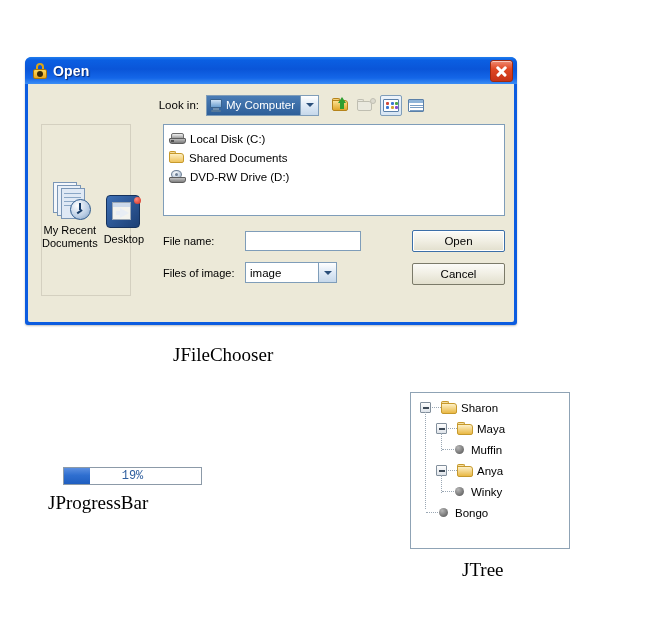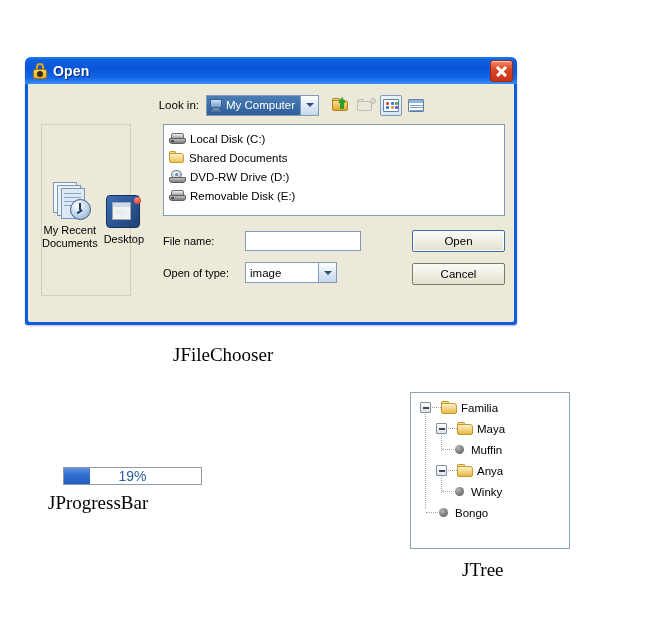--- a/index.html
+++ b/index.html
@@ -476,22 +476,22 @@
   #progressbar-fill {
     position: absolute;
     left: 0; top: 0; bottom: 0;
     width: 19%;
     background: linear-gradient(to bottom,#5b8fe0 0%,#2f6fd0 45%,#1f5ec0 100%);
   }
   #progressbar-text {
     position: absolute;
     left: 0; right: 0; top: 0; bottom: 0;
     display: flex; align-items: center; justify-content: center;
-    font-family: Liberation Sans, sans-serif;
-    font-size: 14px;
+    font-family: Liberation Mono, monospace;
+    font-size: 12px;
     color: #2e5e9e;
   }
 
   
   #jtree-panel {
     position: absolute;
     left: 410px; top: 392px;
     width: 160px; height: 157px;
     background: #ffffff;
     border: 1px solid #8fa3b5;
@@ -675,38 +675,30 @@
           <span class="file-item-label">Shared Documents</span>
         </div>
         <div class="file-item">
           <span class="icon-dvd">
             <span class="disc"></span>
               <span class="hole"></span>
               <span class="base"></span>
           </span>
           <span class="file-item-label">DVD-RW Drive (D:)</span>
         </div>
-        <div class="file-item">
-          <span class="icon-harddisk">
-            <span class="top"></span>
-              <span class="base"></span>
-              <span class="led"></span>
-          </span>
-          <span class="file-item-label">Removable Disk (E:)</span>
-        </div>
       </div>
     </div>
 
     <div id="form-area">
       <div class="form-row">
         <span class="form-label">File name:</span>
         <input id="filename-input" type="text" value="" placeholder="" style="">
       </div>
       <div class="form-row">
-        <span class="form-label">Open of type:</span>
+        <span class="form-label">Files of image:</span>
         <div id="filetype-combo">
           <div id="filetype-combo-value">image</div>
           <div id="filetype-combo-arrow">
             <span class="chev-down"></span>
           </div>
         </div>
       </div>
       <button class="dlg-btn" id="open-button">Open</button>
       <button class="dlg-btn" id="cancel-button">Cancel</button>
     </div>
@@ -726,21 +718,21 @@
 
 
   <div class="tree-row">
     <span class="tree-spacer" style="width:6px"></span>
     <span class="tree-toggle"></span>
     <span class="dotted-h" style="left:18px; top:10px; width:9px;"></span>
     <span class="icon-folder-tree" style="margin-left:10px">
       <span class="tab"></span>
         <span class="body"></span>
     </span>
-    <span class="tree-label">Familia</span>
+    <span class="tree-label">Sharon</span>
     <span class="dotted-v" style="left:11px; top:15px; height:97px;"></span>
   </div>
 
   <div class="tree-row">
     <span class="tree-spacer" style="width:22px"></span>
     <span class="tree-toggle"></span>
     <span class="dotted-h" style="left:34px; top:10px; width:9px;"></span>
     <span class="icon-folder-tree" style="margin-left:10px">
       <span class="tab"></span>
         <span class="body"></span>

